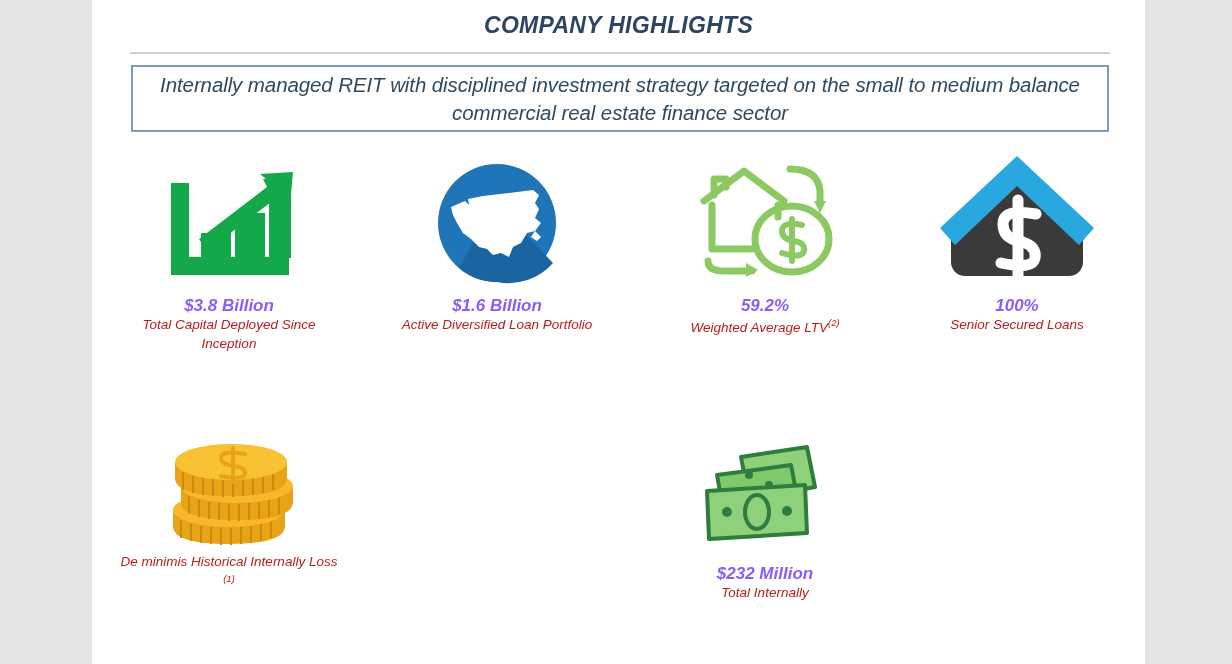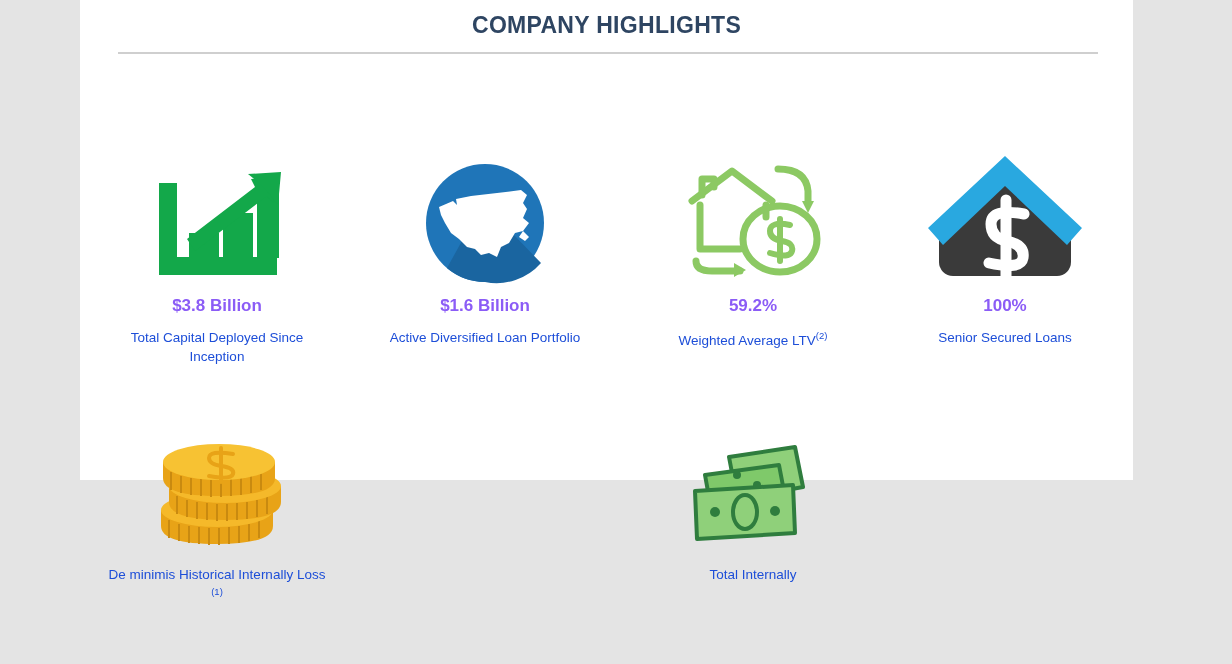--- a/index.html
+++ b/index.html
@@ -6,26 +6,27 @@
     margin: 0;
     padding: 0;
     background: #e4e4e4;
     width: 1232px;
     height: 664px;
     overflow: hidden;
     font-family: "Liberation Sans", sans-serif;
   }
   #slide {
     position: absolute;
-    left: 80px;
+    left: 92px;
     top: 0;
     width: 1053px;
-    height: 480px;
+    height: 664px;
     background: #ffffff;
     box-sizing: border-box;
+    font-style: italic;
   }
   #title {
     position: absolute;
     left: 0;
     top: 12px;
     width: 1053px;
     text-align: center;
     font-size: 23px;
     font-weight: bold;
     color: #2e4562;
@@ -78,23 +79,22 @@
     justify-content: center;
   }
   .stat-value {
     font-size: 17px;
     font-weight: bold;
     color: #8b5cf6;
     margin-top: 11px;
   }
   .stat-label {
     font-size: 13.5px;
-    color: #1d4ed8;
+    color: #b91c1c;
     line-height: 1.38;
-    margin-top: 13px;
     padding: 0 14px;
   }
   .stat-label sup {
     font-size: 9.5px;
     vertical-align: super;
   }
   
   .r1 { top: 0; }
   .r2 { top: 268px; }
   .c1 { left: 12px; }
@@ -103,20 +103,23 @@
   .c4 { left: 800px; }
 </style>
 </head>
 <body>
 
 <div id="slide">
 
   <div id="title">COMPANY HIGHLIGHTS</div>
   <div id="title-rule"></div>
 
+  <div id="subtitle-box">
+    <div id="subtitle-text">Internally managed REIT with disciplined investment strategy targeted on the small to medium balance commercial real estate finance sector</div>
+  </div>
 
   <div class="grid">
 
     <div class="cell r1 c1">
       <div class="icon-wrap">
         <svg width="140" height="120" viewBox="0 0 140 120">
           <g fill="#13a84a">
             <rect x="12" y="18" width="18" height="92"></rect>
             <rect x="12" y="92" width="118" height="18"></rect>
             <rect x="42" y="68" width="30" height="25"></rect>
@@ -251,18 +254,19 @@
             <polygon points="22,32 96,22 104,64 30,76" fill="#7fc96a"></polygon>
             <polygon points="12,48 110,42 112,90 14,96" fill="#8fd07a"></polygon>
           </g>
           <ellipse cx="62" cy="69" rx="12" ry="17" fill="none" stroke="#2f7d3e" stroke-width="4"></ellipse>
           <circle cx="32" cy="69" r="5" fill="#2f7d3e"></circle>
           <circle cx="92" cy="68" r="5" fill="#2f7d3e"></circle>
           <circle cx="74" cy="42" r="4" fill="#2f7d3e"></circle>
           <circle cx="54" cy="32" r="4" fill="#2f7d3e"></circle>
         </svg>
       </div>
+      <div class="stat-value">$232 Million</div>
       <div class="stat-label"><span>Total Internally</span></div>
     </div>
 
 
   </div>
 </div>
 
 </body></html>

